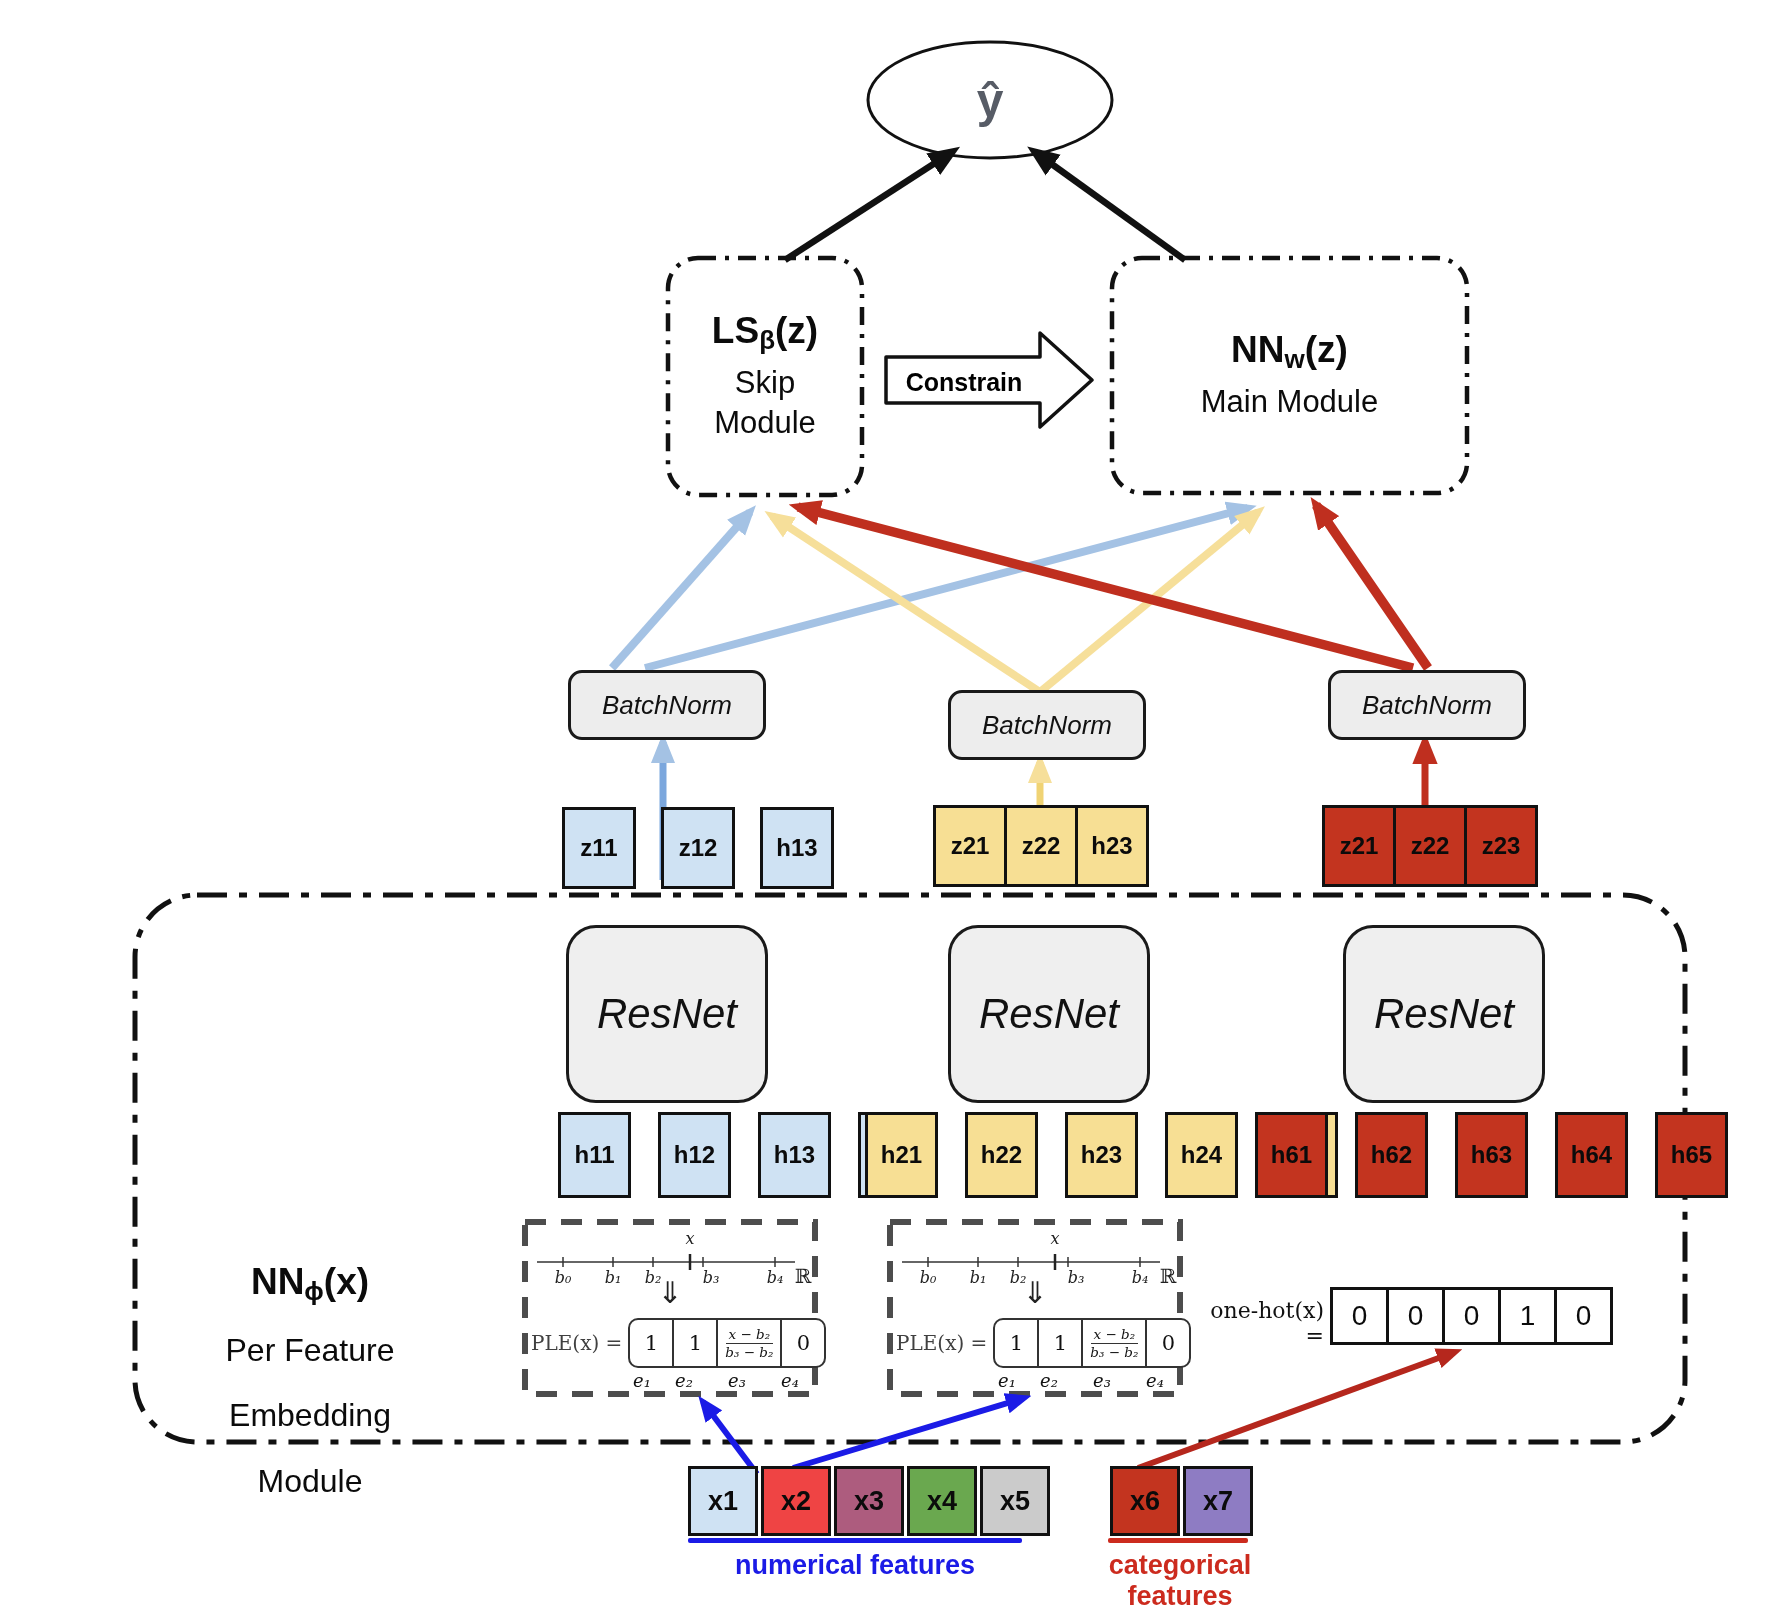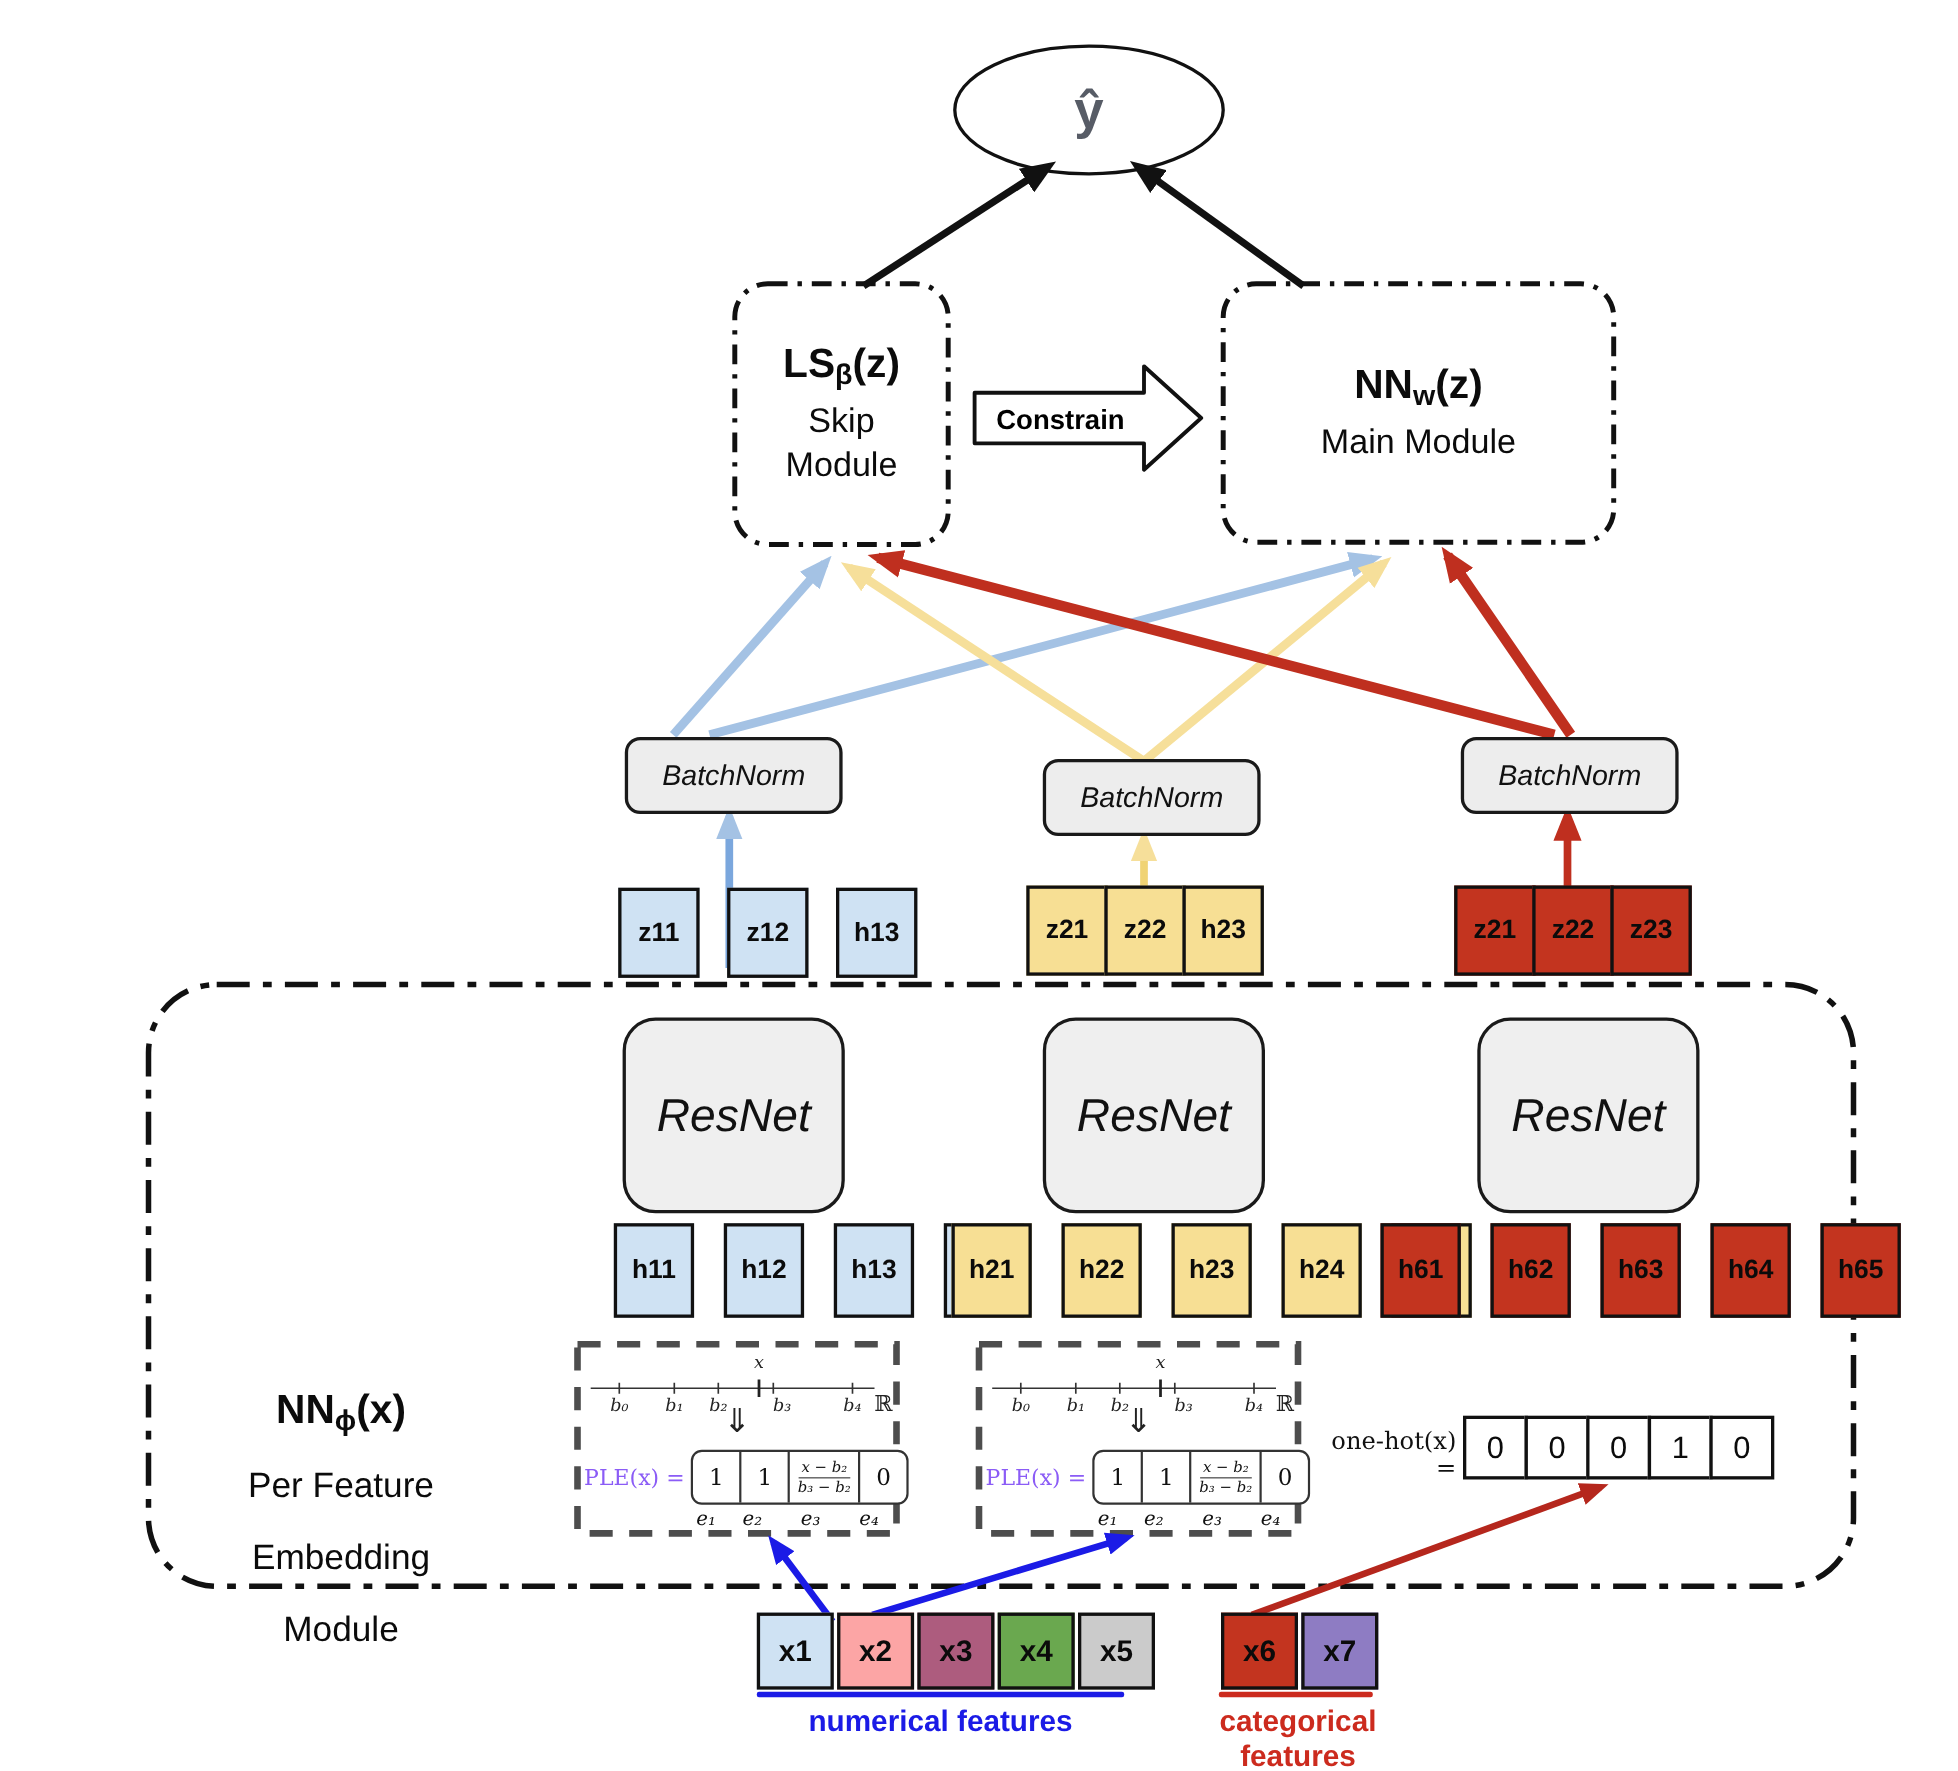--- a/index.html
+++ b/index.html
@@ -39,40 +39,40 @@
   .zrow-b{left:562px;top:807px;gap:28px;} .zrow-y{left:933px;top:805px;} .zrow-r{left:1322px;top:805px;}
   .hrow-b{left:558px;top:1112px;} .hrow-y{left:865px;top:1112px;} .hrow-r{left:1255px;top:1112px;}
 
   .embed-lbl{left:180px;top:1262px;width:260px;text-align:center;color:#0b0b0b;}
   .embed-lbl .m-title{margin-bottom:4px;}
   .embed-lbl .m-line{font-size:32px;margin-top:24px;}
 
   .ple{width:290px;height:172px;}
   .dar{left:0;top:56px;width:290px;text-align:center;font-size:30px;color:#222;line-height:1;}
   .plerow{left:6px;top:96px;display:flex;align-items:center;}
-  .ple-lhs{font-family:"DejaVu Serif",serif;font-size:20px;color:#8b5cf6;margin-right:6px;white-space:nowrap;}
+  .ple-lhs{font-family:"DejaVu Serif",serif;font-size:20px;color:#404040;margin-right:6px;white-space:nowrap;}
   .plebox{display:flex;border:2px solid #333;border-radius:10px;background:#fff;align-items:stretch;}
   .plecell{display:flex;align-items:center;justify-content:center;font-family:"DejaVu Serif",serif;
            font-size:21px;color:#111;height:46px;border-left:2px solid #333;}
   .plecell:first-child{border-left:none;}
   .pw42{width:42px;} .pw64{width:62px;}
   .frac{display:flex;flex-direction:column;align-items:center;font-size:13.5px;font-style:italic;line-height:1.25;}
   .frac .num{border-bottom:1.5px solid #333;padding:0 3px;}
   .elbls{left:96px;top:148px;display:flex;font-family:"DejaVu Serif",serif;font-style:italic;font-size:18px;color:#111;}
   .elbls span{text-align:center;}
 
   .oh-lbl{left:1198px;top:1298px;width:126px;text-align:right;font-family:"DejaVu Serif",serif;font-size:22px;color:#111;}
   .oh-row{left:1330px;top:1287px;}
   .ohc{width:53px;height:52px;font-weight:normal;font-size:28px;background:#fff;}
 
   .featrow{display:flex;gap:3px;}
   .fcell{width:64px;height:64px;border:3.5px solid #111;display:flex;align-items:center;justify-content:center;
          font-weight:bold;font-size:27px;color:#0b0b0b;}
   .fnum{left:688px;top:1466px;} .fcat{left:1110px;top:1466px;}
-  .f-blue{background:#cfe2f3;} .f-yellow{background:#fca5a5;} .f-mauve{background:#ad5c7e;}
+  .f-blue{background:#cfe2f3;} .f-yellow{background:#ef4444;} .f-mauve{background:#ad5c7e;}
   .f-green{background:#6aa84f;} .f-gray{background:#cbcbcb;} .f-red{background:#c3341f;} .f-purple{background:#8e7cc3;}
   .ul-blue{left:688px;top:1538px;width:334px;height:5px;background:#1b1be6;border-radius:2px;}
   .ul-red{left:1108px;top:1538px;width:140px;height:5px;background:#cc2b1e;border-radius:2px;}
   .cap{font-weight:bold;font-size:27px;text-align:center;}
   .cap-num{left:688px;top:1550px;width:334px;color:#1b1be6;}
   .cap-cat{left:1055px;top:1550px;width:250px;color:#cc2b1e;}
 
   .nl-svg{position:absolute;left:0;top:6px;}
   .nl-txt{font-family:"DejaVu Serif",serif;font-style:italic;font-size:16px;fill:#222;}
   .nl-real{font-family:"DejaVu Serif",serif;font-size:20px;fill:#222;font-style:normal;}

